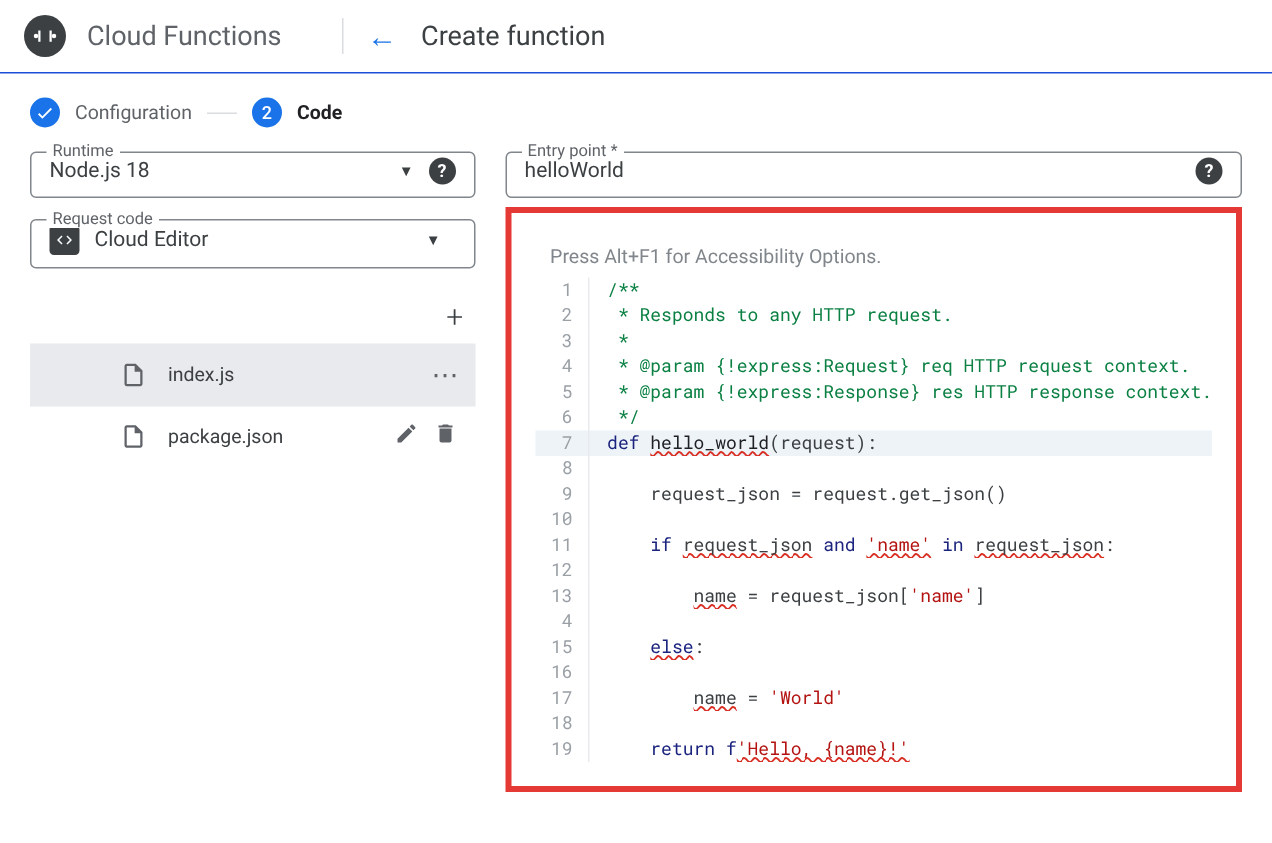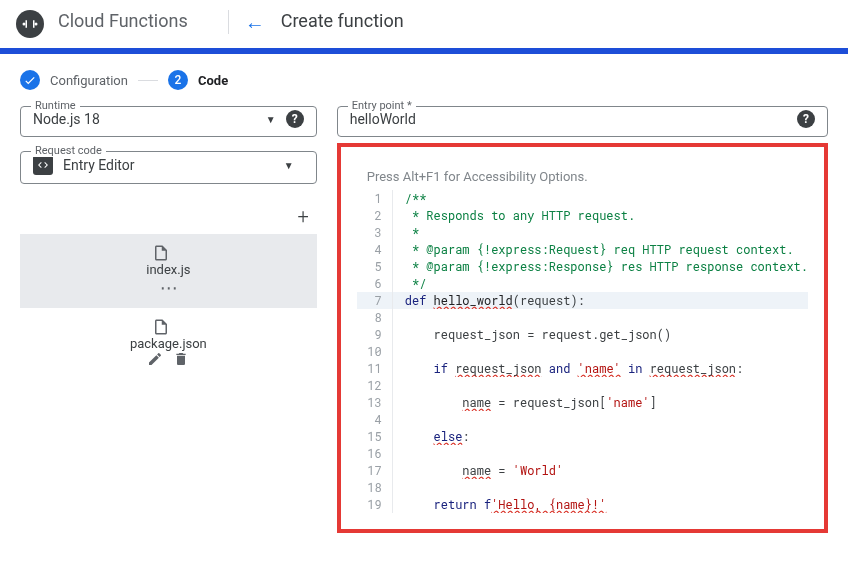--- a/index.html
+++ b/index.html
@@ -1,17 +1,17 @@
 <!DOCTYPE html>
 <html><head>
 <meta charset="utf-8">
 <style>
 * { box-sizing: border-box; margin: 0; padding: 0; }
 body { font-family: 'Google Sans', Roboto, Arial, sans-serif; font-size: 13px; color: #3c4043; background: #fff; width: 848px; }
-.header { display: flex; align-items: flex-start; padding: 10px 16px; border-bottom: 6px solid #1d4ed8; }
+.header { display: flex; align-items: center; padding: 10px 16px; border-bottom: 1px solid #1d4ed8; }
 .logo { width: 28px; height: 28px; background: #3c4043; border-radius: 50%; display: flex; align-items: center; justify-content: center; color: #fff; font-weight: bold; margin-right: 14px; }
 .logo svg { width: 18px; height: 18px; }
 .product-name { font-size: 18px; color: #5f6368; margin-right: 24px; }
 .divider-v { width: 1px; height: 24px; background: #dadce0; margin: 0 16px; }
 .back-arrow { color: #1a73e8; font-size: 20px; cursor: pointer; margin-right: 16px; }
 .page-title { font-size: 18px; color: #3c4043; }
 .stepper { display: flex; align-items: center; padding: 16px 20px; }
 .step-check { width: 20px; height: 20px; border-radius: 50%; background: #1a73e8; display: flex; align-items: center; justify-content: center; color: #fff; margin-right: 10px; }
 .step-check svg { width: 14px; height: 14px; fill: #fff; }
 .step-label { color: #5f6368; margin-right: 10px; }
@@ -24,21 +24,21 @@
 .field-wrap { position: relative; border: 1px solid #80868b; border-radius: 4px; padding: 3px 12px 8px 12px; margin-bottom: 14px; display: flex; align-items: center; }
 .field-label { position: absolute; top: -8px; left: 10px; background: #fff; padding: 0 4px; font-size: 11px; color: #5f6368; }
 .field-value { flex: 1; font-size: 14px; color: #3c4043; }
 .dropdown-arrow { font-size: 10px; color: #3c4043; margin-right: 10px; }
 .help-icon { width: 18px; height: 18px; border-radius: 50%; background: #3c4043; color: #fff; display: flex; align-items: center; justify-content: center; font-size: 12px; font-weight: bold; }
 .source-icon { width: 20px; height: 20px; background: #3c4043; border-radius: 3px; display: flex; align-items: center; justify-content: center; margin-right: 10px; }
 .source-icon svg { width: 12px; height: 12px; fill: #fff; }
 .add-row { display: flex; justify-content: flex-end; padding: 6px 8px; }
 .add-btn { font-size: 20px; font-weight: 300; color: #3c4043; cursor: pointer; }
 .file-list { }
-.file-row { display: flex; align-items: center; padding: 10px 12px; cursor: pointer; flex-direction: column; }
+.file-row { display: flex; align-items: center; padding: 10px 12px; cursor: pointer; }
 .file-row.selected { background: #e8eaed; }
 .file-indent { width: 48px; }
 .file-icon { width: 18px; height: 18px; margin-right: 14px; }
 .file-icon svg { width: 18px; height: 18px; fill: #5f6368; }
 .file-name { flex: 1; color: #3c4043; }
 .file-actions { display: flex; gap: 10px; color: #5f6368; }
 .dots { font-size: 18px; letter-spacing: -1px; }
 .entry-wrap { margin-bottom: 6px; }
 .editor-box { border: 4px solid #e53935; background: #fff; padding: 16px; }
 .editor-hint { padding: 6px 10px; color: #80868b; font-size: 13px; }
@@ -91,21 +91,21 @@
       <span class="help-icon">?</span>
     </div>
 
     <div class="field-wrap">
       <span class="field-label">Request code</span>
       <span class="source-icon">
         <svg viewBox="0 0 24 24">
             <path d="M9.4 16.6L4.8 12l4.6-4.6L8 6l-6 6 6 6 1.4-1.4zm5.2 0l4.6-4.6-4.6-4.6L16 6l6 6-6 6-1.4-1.4z"></path>
           </svg>
       </span>
-      <span class="field-value">Entry Editor</span>
+      <span class="field-value">Cloud Editor</span>
       <span class="dropdown-arrow">▼</span>
     </div>
 
     <div class="add-row">
       <span class="add-btn">+</span>
     </div>
 
     <div class="file-list">
       <div class="file-row selected">
         <span class="file-indent"></span>

